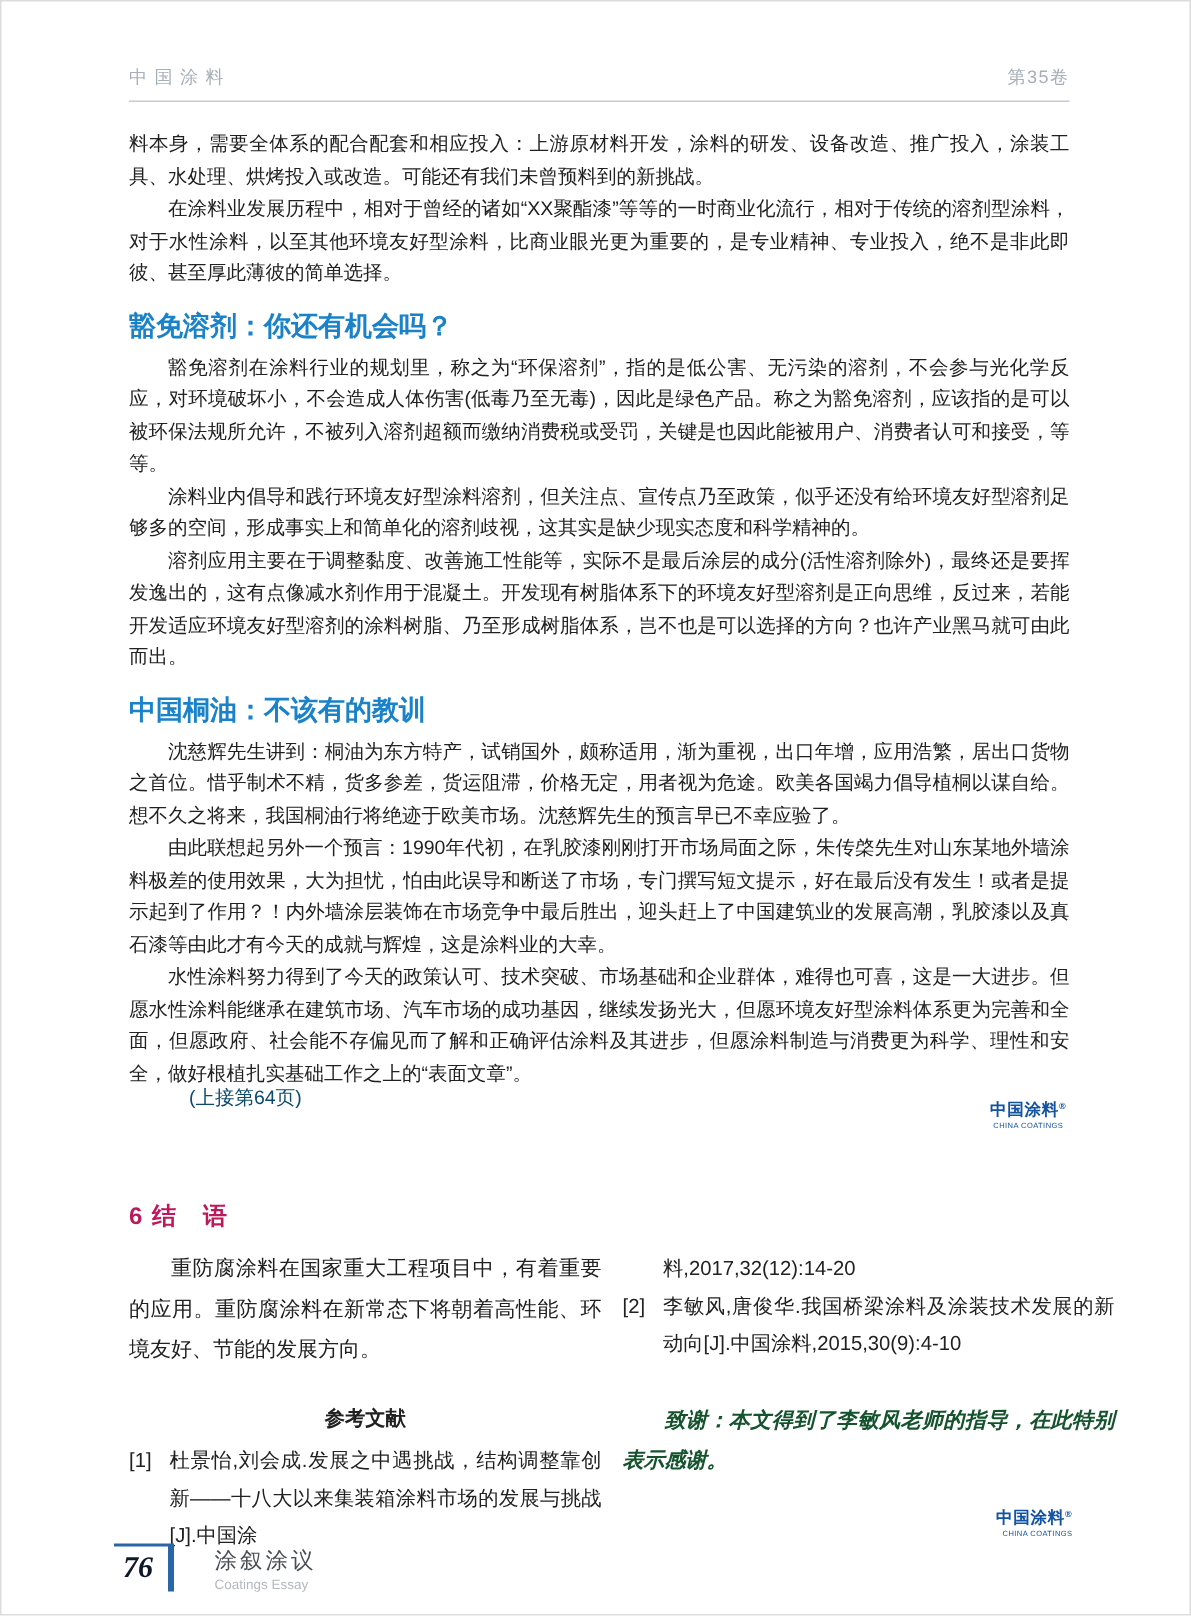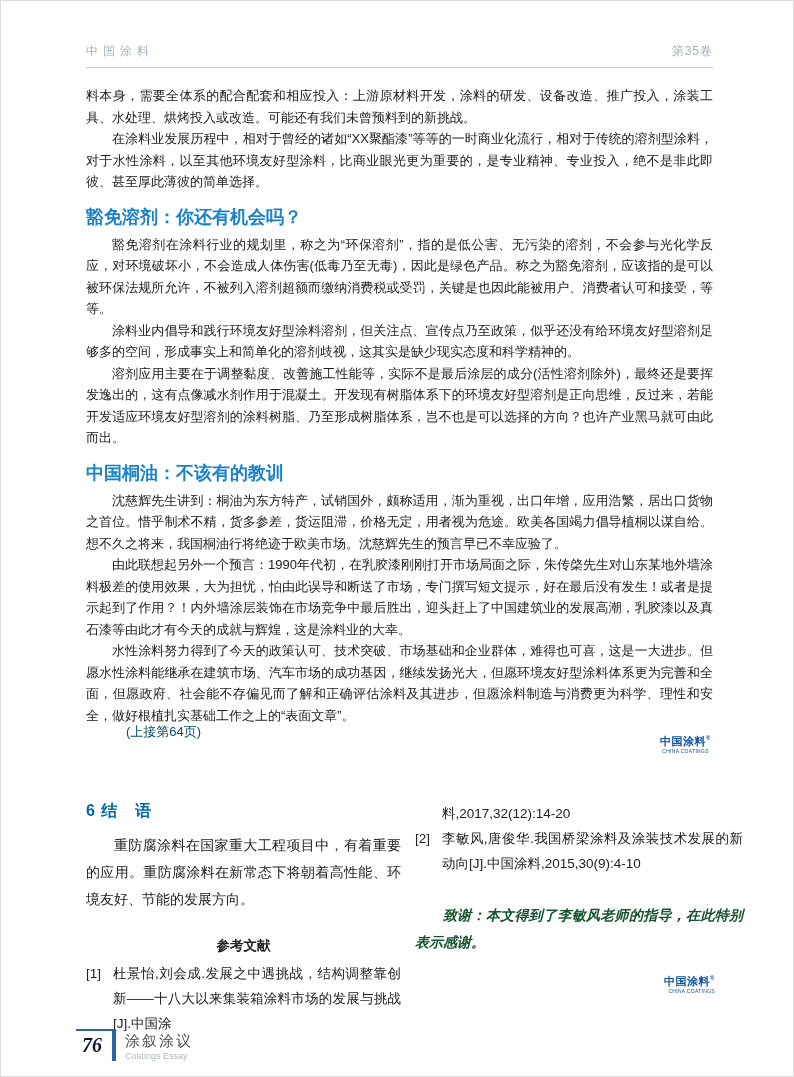--- a/index.html
+++ b/index.html
@@ -36,43 +36,43 @@
   
   .cont-note { position:absolute; top:722px; left:85px; font-size:13px; color:#0c4a6e;margin-left:40px; }
   
   .bottom {
     position:absolute; top:800px; left:85px; width:657px;
     display:flex; gap:14px; color:#212121;
   }
   .col-left  { width:315px; }
   .col-right { width:328px; }
   .conclusion-heading {
-    color:#0369a1; font-size:16px; font-weight:bold; letter-spacing:1px; margin-bottom:10px;
+    color:#be185d; font-size:16px; font-weight:bold; letter-spacing:1px; margin-bottom:10px;
   }
   .conclusion-para { font-size:14px; line-height:27px; text-indent:2em; text-align:justify; }
   .ref-title { text-align:center; font-weight:bold; font-size:13.5px; margin-top:24px; margin-bottom:6px; }
   .ref { display:flex; font-size:13.5px; line-height:25px; text-align:justify; }
   .ref .ref-label { flex:0 0 27px; }
   .ref .ref-text { flex:1; }
-  .ref-cont { padding-left:27px; font-size:13.5px; line-height:25px; }
+  .ref-cont { padding-left:27px; font-size:13.5px; line-height:25px;margin-top:32px; }
   .ack {
     margin-top:26px; color:#14532d; font-size:14px; line-height:27px;
     font-style:italic; font-family:"Liberation Serif", serif;
     text-indent:2em; text-align:justify; font-weight:bold;
   }
   .logo-bottom { margin-top:16px; text-align:right; padding-right:28px; }
   
   .footer { position:absolute; left:75px; bottom:15px; display:flex; align-items:stretch; }
   .pagenum-wrap { border-top:2px solid #2a66a5; padding:3px 10px 0 6px; }
   .pagenum {
     font-family:"Liberation Serif", serif; font-style:italic; font-weight:bold;
     font-size:20px; color:#0f172a;
   }
   .vbar { width:4px; background:#2a66a5; }
-  .footer-name { padding-left:9px; padding-top:3px; }
+  .footer-name { padding-left:27px; padding-top:3px; }
   .footer-cn { font-size:15px; color:#4a4f54; letter-spacing:2px; line-height:17px; }
   .footer-en { font-size:9px; color:#b3b8bd; margin-top:2px; }
 </style>
 </head>
 <body>
 
 <div class="page">
 
   <div class="header">
     <span class="h-left">中国涂料</span>

